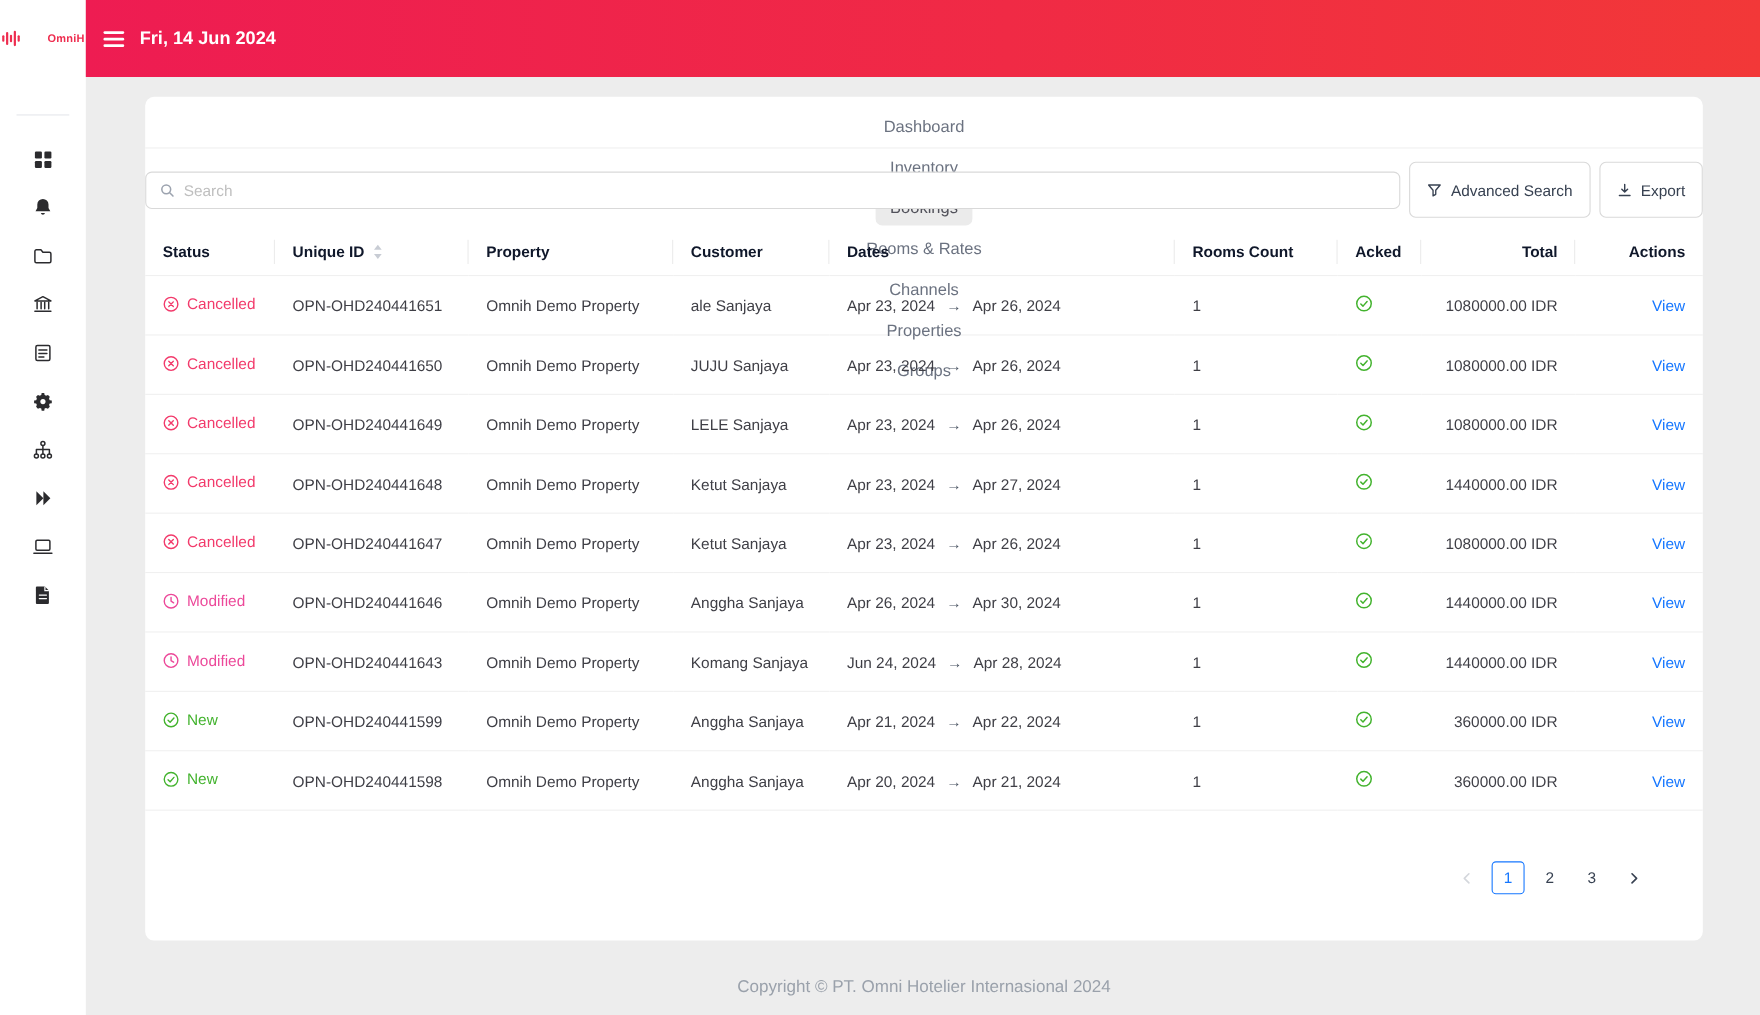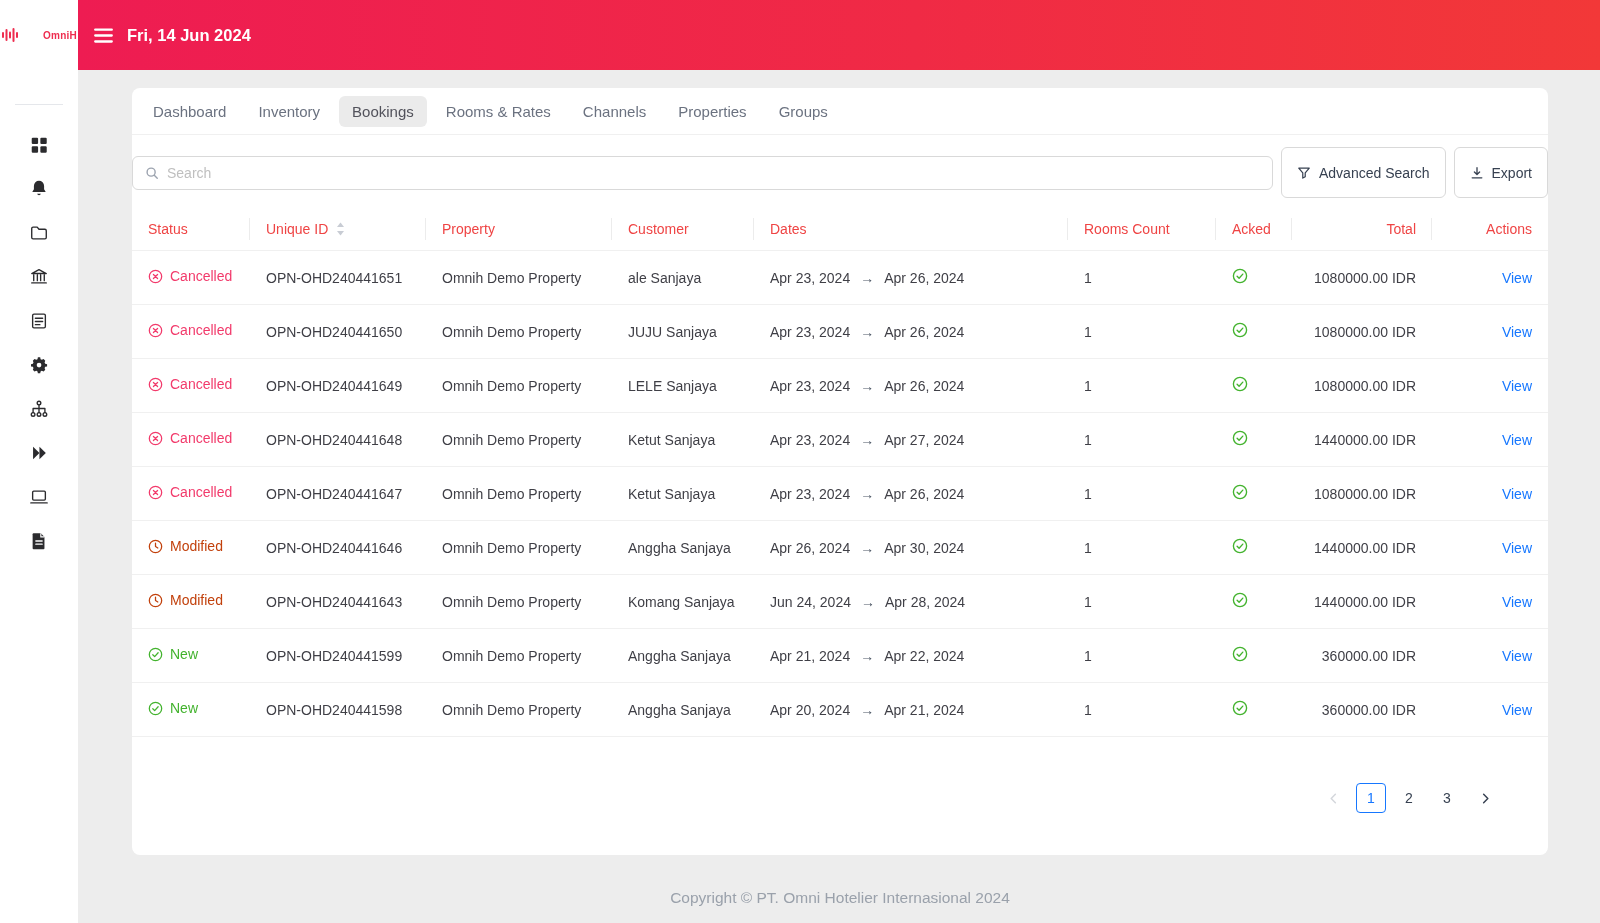--- a/index.html
+++ b/index.html
@@ -41,21 +41,21 @@
   .topbar-date { font-size: 16.5px; font-weight: 700; }
   .topbar-right { display: flex; align-items: center; gap: 46px; }
   .night-audit, .property-select, .user-menu { display: flex; align-items: center; gap: 9px; font-size: 15.5px; cursor: pointer; }
 
   
   .content { flex: 1; padding: 18px 52px 0 54px; overflow: hidden; }
   .card { background: #fff; border-radius: 8px; width: 100%; padding-bottom: 42px; }
 
   .tabs {
     display: flex; align-items: center; gap: 6px; height: 47px;
-    padding: 12px 8px; border-bottom: 1px solid #f0f0f0;
+    padding: 12px 8px; border-bottom: 1px solid #f0f0f0; flex-direction: column;
   }
   .tab {
     font-size: 15px; color: #6b7280; padding: 7px 13px; border-radius: 6px;
     cursor: pointer; white-space: nowrap;
   }
   .tab.active { background: #ebebeb; color: #52525b; }
 
   .toolbar { display: flex; align-items: center; gap: 8px; padding: 12px 0 10px; }
   .search-box {
     flex: 1; display: flex; align-items: center; gap: 8px;
@@ -70,38 +70,38 @@
     display: flex; align-items: center; gap: 8px; height: 51px; padding: 0 15px;
     border: 1px solid #d9d9d9; border-radius: 6px; background: #fff;
     font-size: 14px; color: #374151; cursor: pointer; white-space: nowrap;
     font-family: "Liberation Sans", sans-serif;
   }
 
   
   table { width: 100%; border-collapse: collapse; table-layout: fixed; }
   th, td { text-align: left; font-size: 14px; vertical-align: middle; }
   th {
-    padding: 13px 16px; font-weight: 400; color: #ef4444; position: relative;
+    padding: 13px 16px; font-weight: 700; color: #0f172a; position: relative;
     border-bottom: 1px solid #f0f0f0;
   }
   th:not(:last-child)::after {
     content: ""; position: absolute; right: 0; top: 50%; transform: translateY(-50%);
     width: 1px; height: 22px; background: #ececec;
   }
   td { padding: 17px 16px; color: #3f3f46; border-bottom: 1px solid #f0f0f0; }
   .col-0 { width: 118px; } .col-1 { width: 176px; } .col-2 { width: 186px; }
   .col-3 { width: 142px; } .col-4 { width: 314px; } .col-5 { width: 148px; }
   .col-6 { width: 76px; }  .col-7 { width: 140px; } .col-8 { width: 116px; }
   .right { text-align: right; }
   .th-inner { display: inline-flex; align-items: center; gap: 8px; }
   .sorter { display: inline-flex; cursor: pointer; }
 
   .status { display: inline-flex; align-items: center; gap: 7px; }
   .st-cancelled { color: #f23a6b; }
-  .st-modified  { color: #c2410c; }
+  .st-modified  { color: #ec4899; }
   .st-new       { color: #43b32e; }
   .acked { color: #43b32e; display: inline-flex; }
   .dates-cell .arrow { color: #4b5563; margin: 0 10px; }
   .view-link { color: #1677ff; text-decoration: none; cursor: pointer; }
 
   
   .pagination { display: flex; justify-content: flex-end; align-items: center; gap: 8px; margin: 46px 48px 0 0; }
   .pg-btn {
     min-width: 30px; height: 30px; display: inline-flex; align-items: center; justify-content: center;
     font-size: 14px; color: #374151; border-radius: 4px; cursor: pointer; background: transparent;

